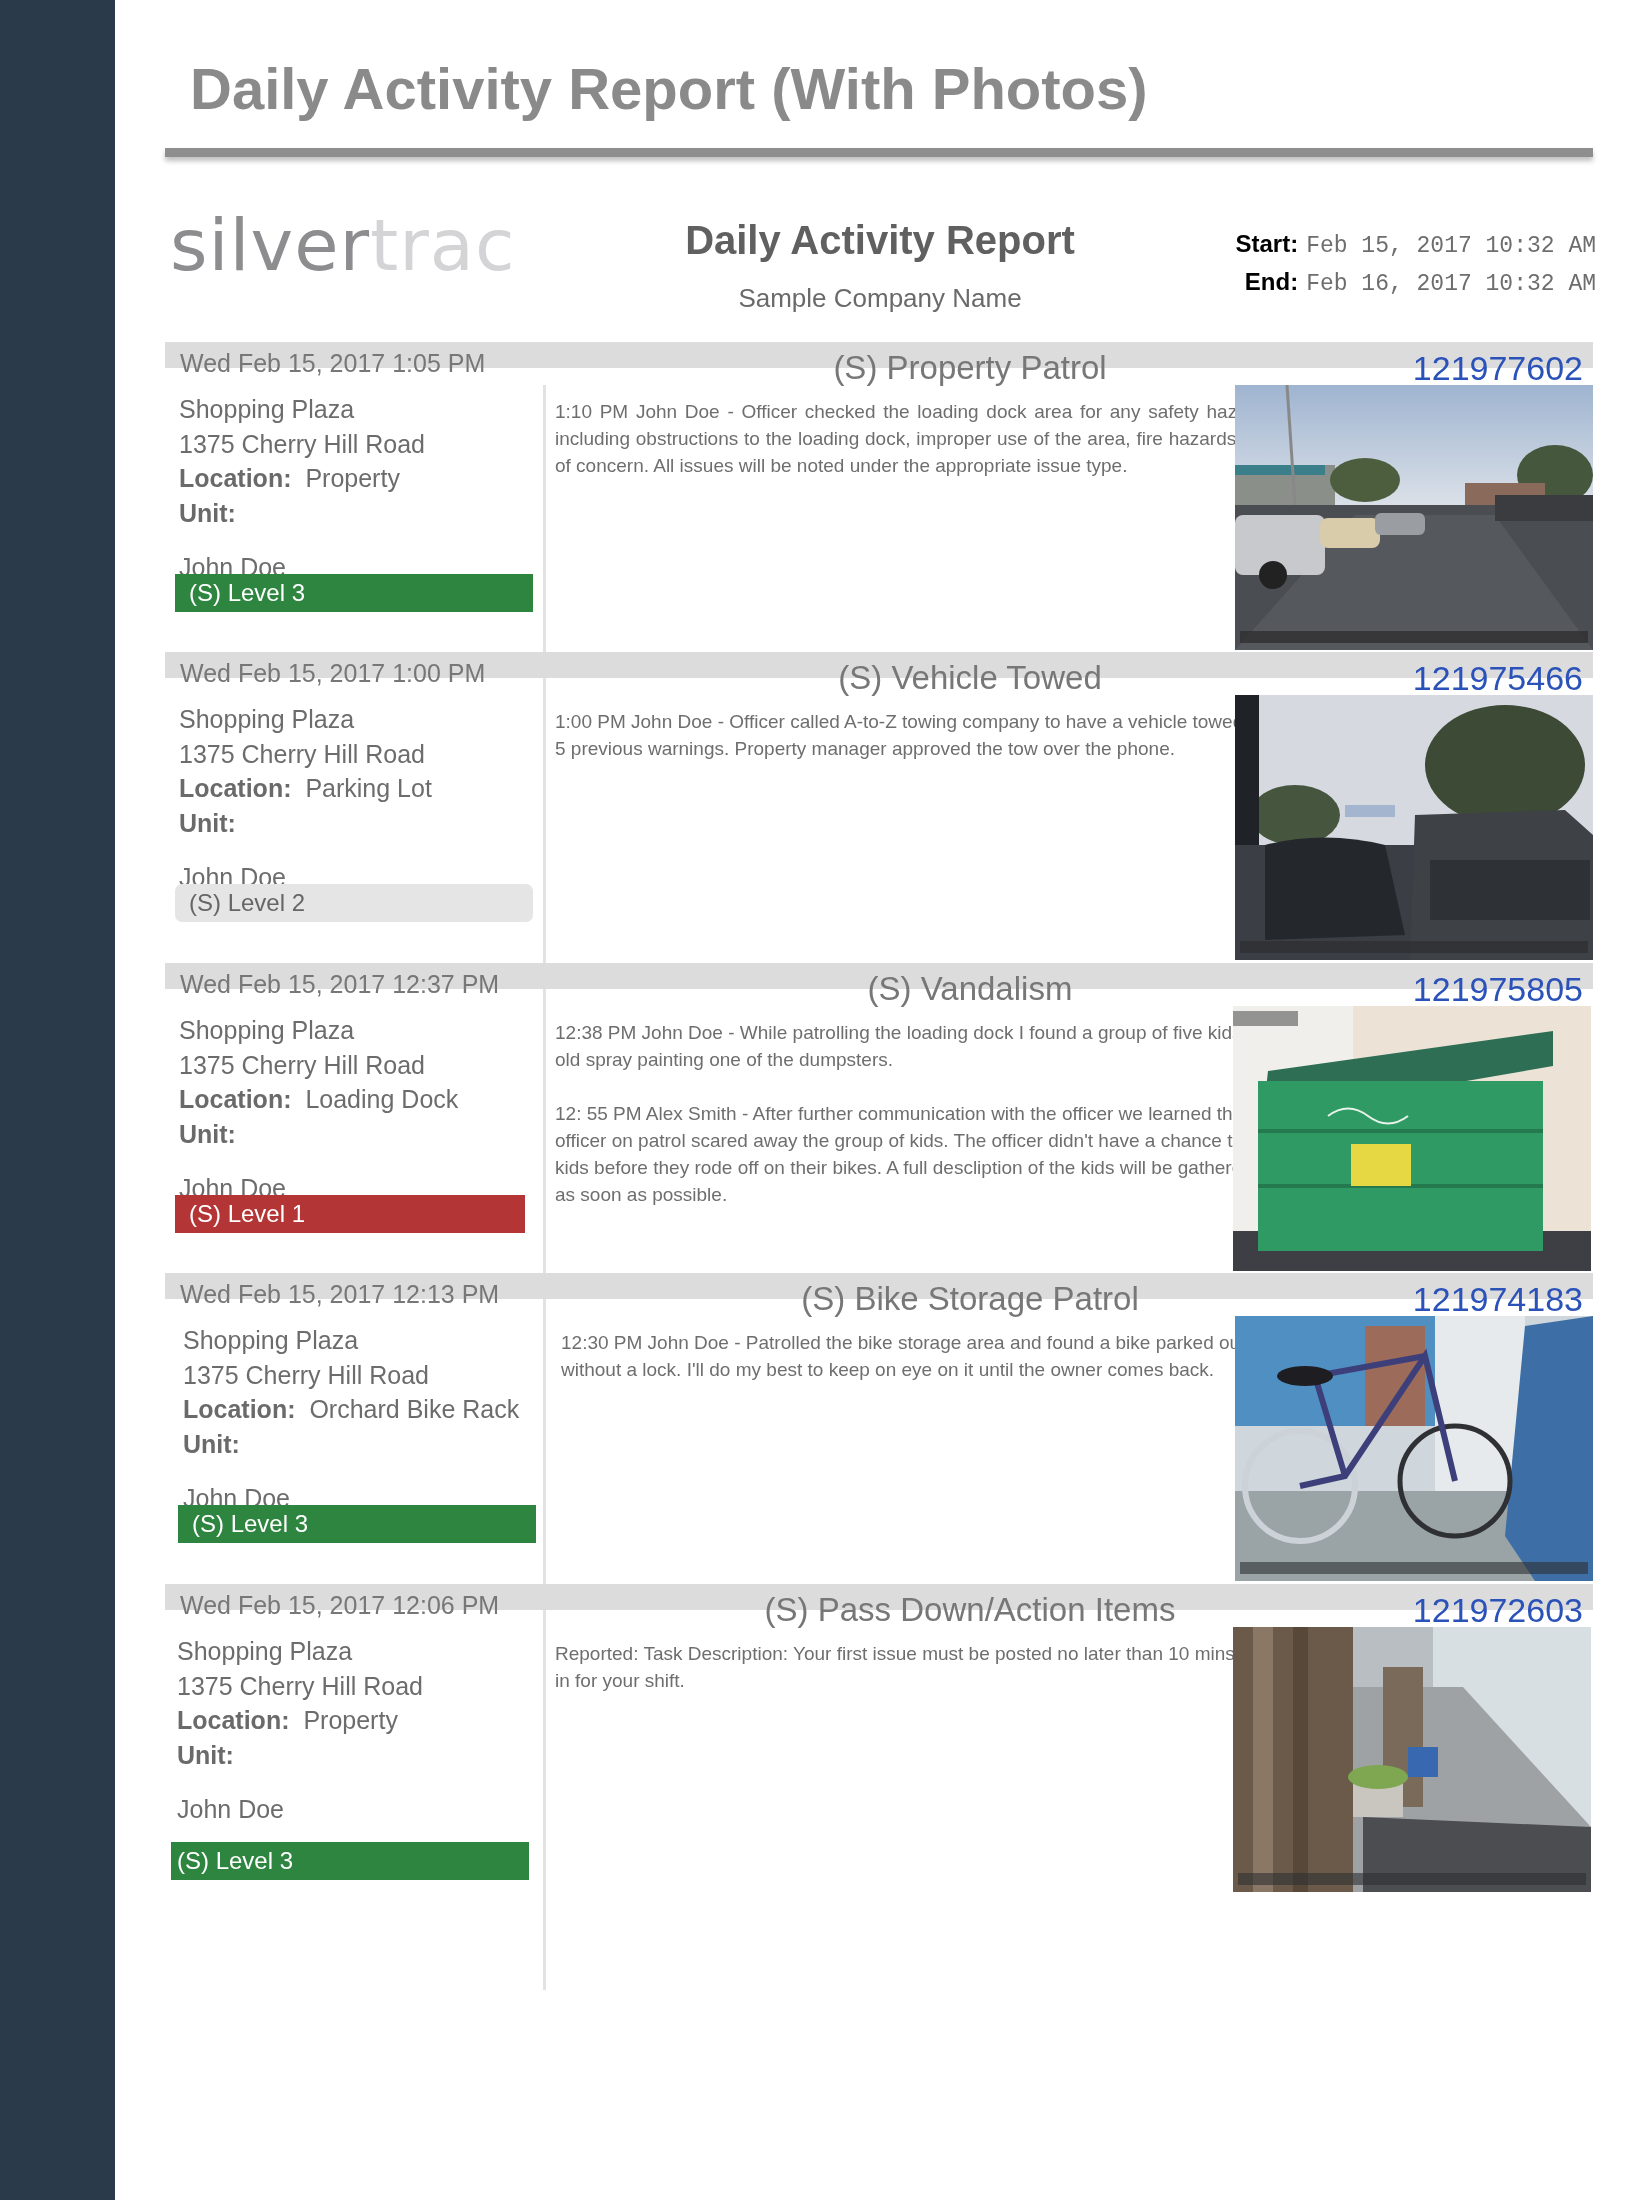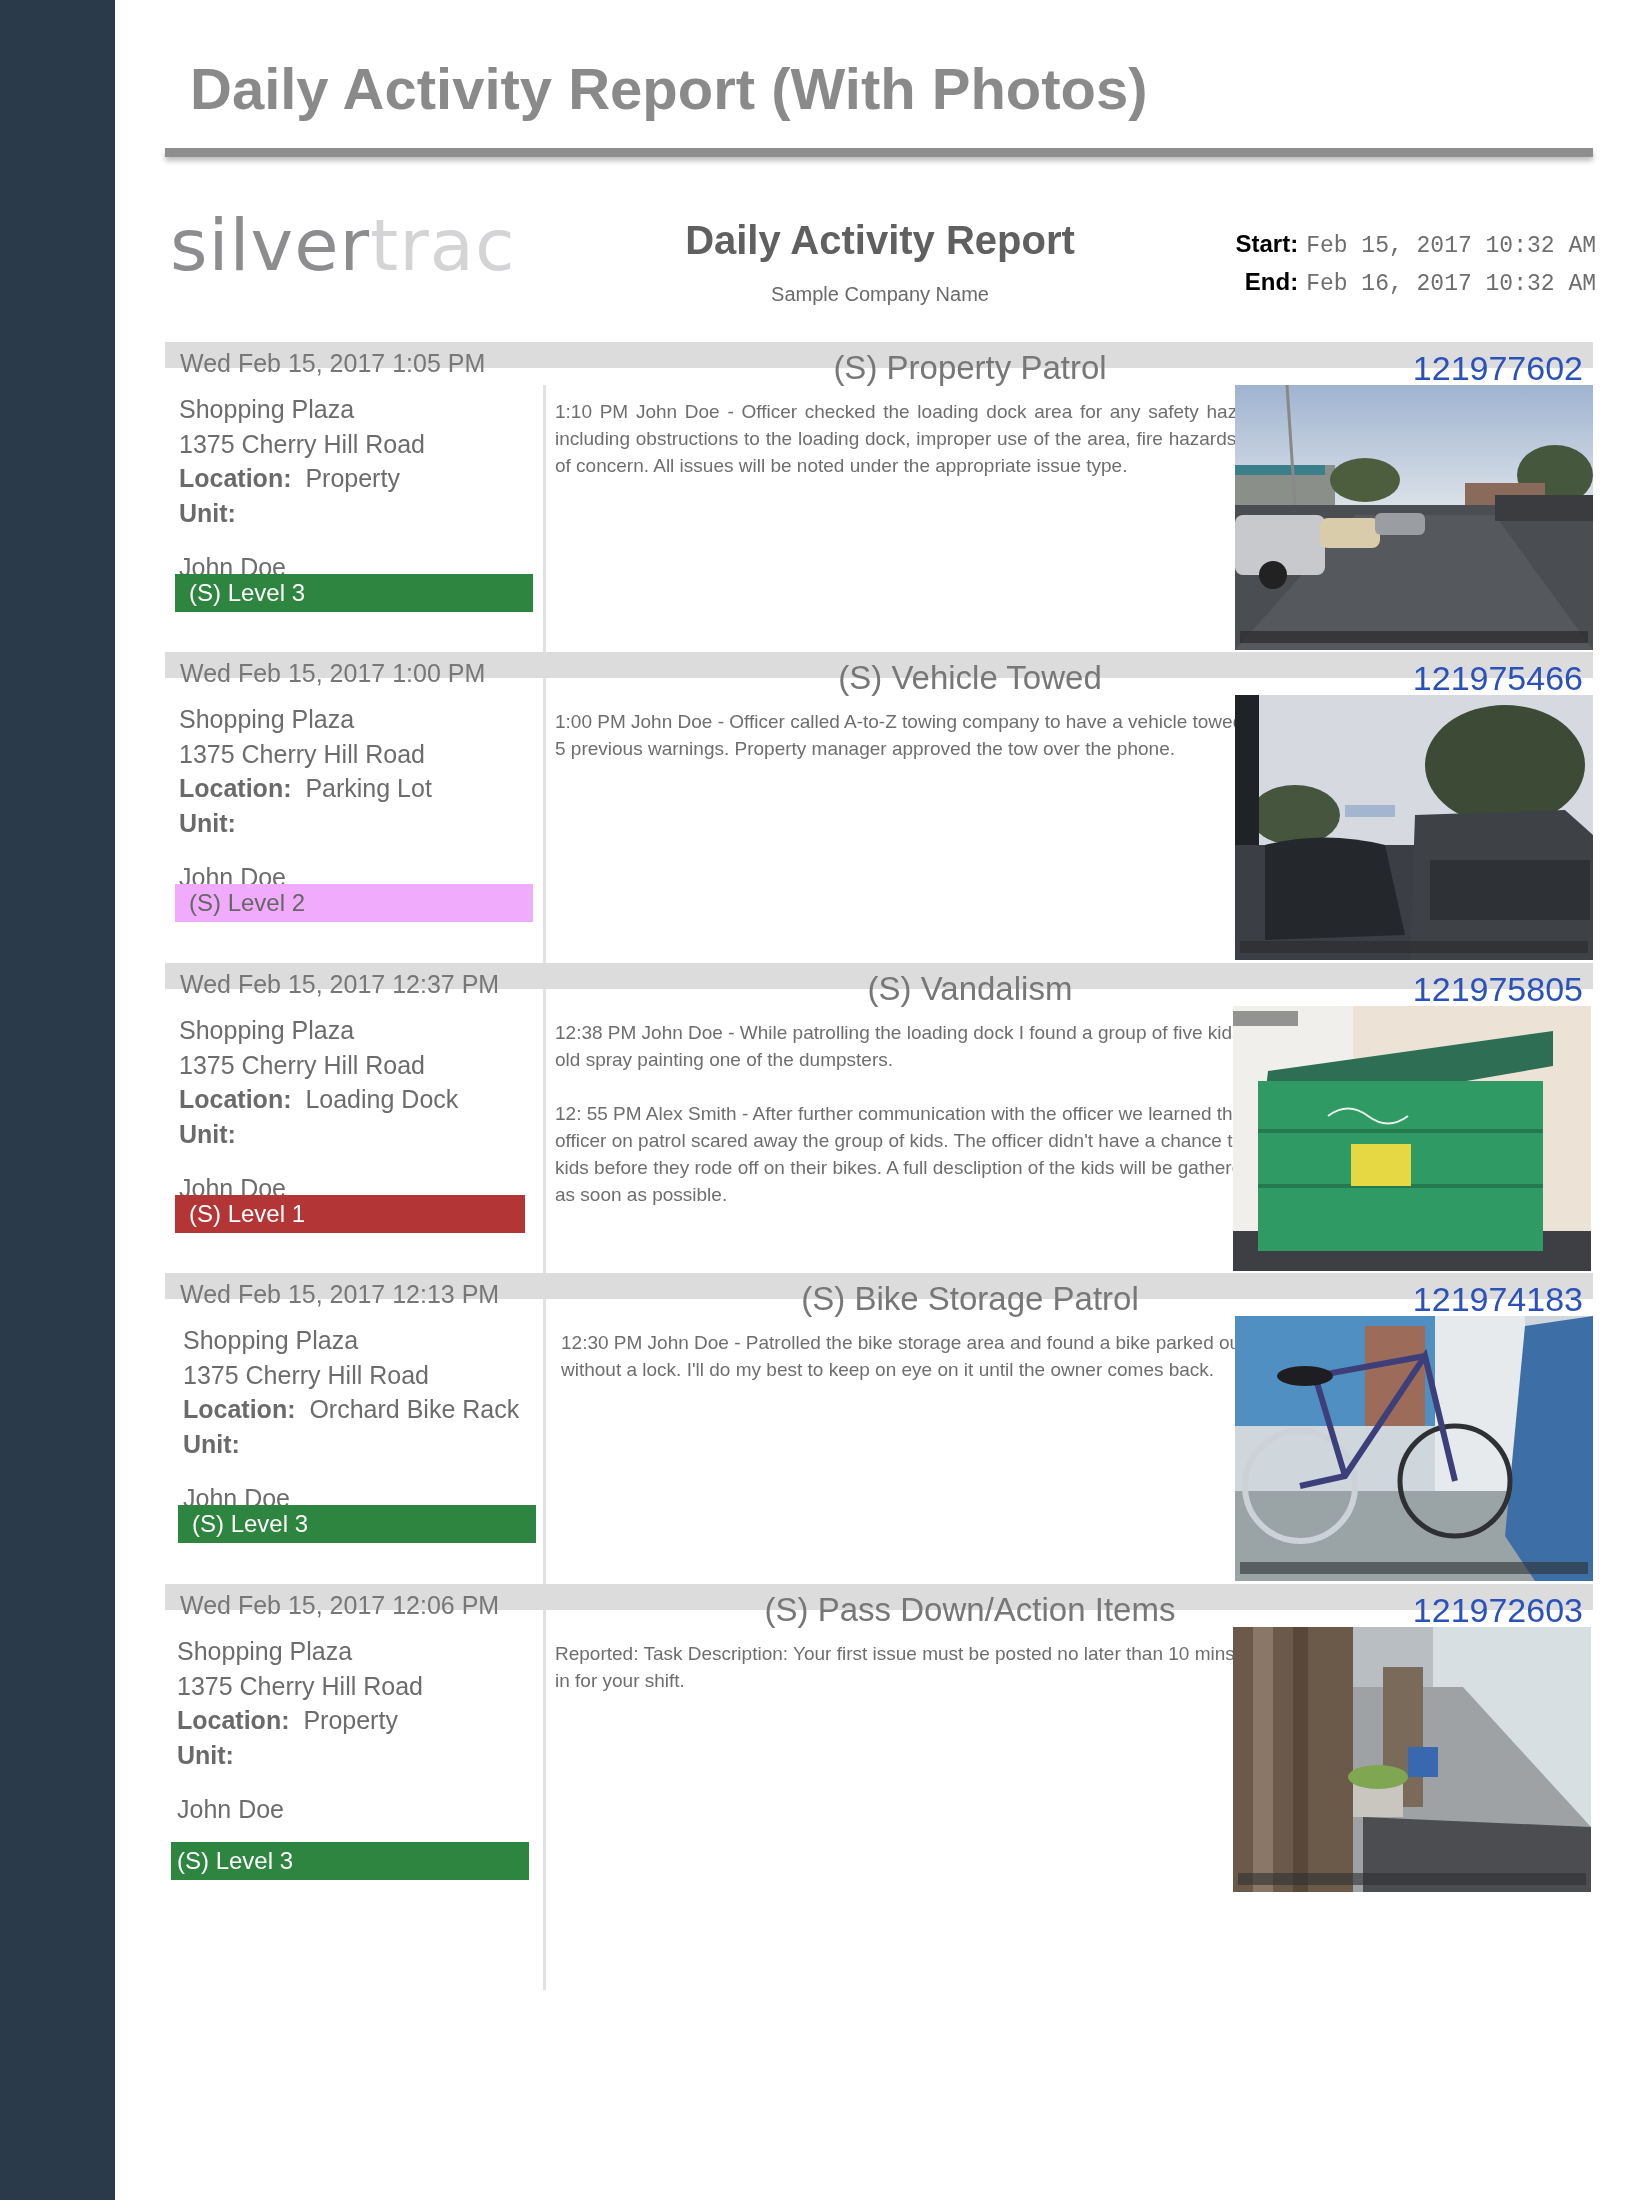--- a/index.html
+++ b/index.html
@@ -5,21 +5,21 @@
   html,body{margin:0;padding:0;}
   body{width:1650px;height:2200px;position:relative;background:#ffffff;font-family:"Liberation Sans",sans-serif;overflow:hidden;}
   .sidebar{position:absolute;left:0;top:0;width:115px;height:2200px;background:#2b3a4a;}
   .page-title{position:absolute;left:190px;top:55px;font-size:58px;font-weight:bold;color:#8a8a8a;letter-spacing:0px;white-space:nowrap;}
   .title-rule{position:absolute;left:165px;top:148px;width:1428px;height:9px;background:#8e8e8e;box-shadow:0 4px 5px rgba(0,0,0,0.25);}
   .logo{position:absolute;left:170px;top:205px;width:350px;height:80px;}
   .logo .a{font-size:72px;color:#8d8d90;letter-spacing:1px;}
   .logo .b{font-size:72px;color:#d4d4d6;letter-spacing:1px;}
   .logo-text{position:relative;font-family:"DejaVu Sans",sans-serif;font-weight:normal;line-height:80px;white-space:nowrap;}
   .report-heading{position:absolute;left:560px;width:640px;text-align:center;top:218px;font-size:40px;font-weight:bold;color:#606060;}
-  .company-name{position:absolute;left:560px;width:640px;text-align:center;top:283px;font-size:20px;color:#6a6a6a;}
+  .company-name{position:absolute;left:560px;width:640px;text-align:center;top:283px;font-size:26px;color:#6a6a6a;}
   .dates{position:absolute;right:54px;top:226px;text-align:right;font-size:22px;color:#6e6e6e;line-height:36px;}
   .dates .lbl{font-family:"Liberation Sans",sans-serif;font-weight:bold;color:#000000;font-size:24px;margin-right:8px;}
   .dates .val{font-family:"Liberation Mono",monospace;font-size:23px;}
   .vline{position:absolute;left:543px;top:385px;width:3px;height:1605px;background:#e2e2e2;}
   .entry{position:absolute;left:165px;width:1428px;height:310px;}
   .entry-head{position:absolute;left:0;top:0;width:1428px;height:26px;background:#dcdcdd;}
   .entry-date{position:absolute;left:15px;top:7px;font-size:25px;color:#777;}
   .entry-type{position:absolute;left:380px;width:850px;text-align:center;top:7px;font-size:33px;color:#777;}
   .entry-id{position:absolute;right:10px;top:7px;font-size:34px;color:#2a52b8;}
   .entry-left{position:absolute;left:14px;top:50px;width:360px;font-size:25px;color:#6c6c6c;line-height:34.5px;}
@@ -105,21 +105,21 @@
     <span class="entry-id">121975466</span>
   </div>
   <div class="entry-left">
     <div>Shopping Plaza</div>
     <div>1375 Cherry Hill Road</div>
     <div><span class="bold">Location:</span>&nbsp;&nbsp;<span>Parking Lot</span></div>
     <div><span class="bold">Unit:</span> <span></span></div>
     <div class="gap"></div>
     <div>John Doe</div>
   </div>
-  <div class="level" style="background:#f0abfc;color:#666;">(S) Level 2</div>
+  <div class="level" style="background:#e5e5e5;color:#666;border-radius:7px;">(S) Level 2</div>
   <div class="entry-text">
     <p>1:00 PM John Doe - Officer called A-to-Z towing company to have a vehicle towed that received 5 previous warnings. Property manager approved the tow over the phone.</p>
   </div>
   <div class="photo">
     <svg width="358" height="265" viewBox="0 0 358 265">
       <rect width="358" height="265" fill="#c7ccd3"></rect>
       <rect width="358" height="150" fill="#d6dae0"></rect>
       <ellipse cx="270" cy="70" rx="80" ry="60" fill="#3c4a36"></ellipse>
       <ellipse cx="60" cy="120" rx="45" ry="30" fill="#46553e"></ellipse>
       <rect x="0" y="0" width="24" height="265" fill="#1f2226"></rect>

